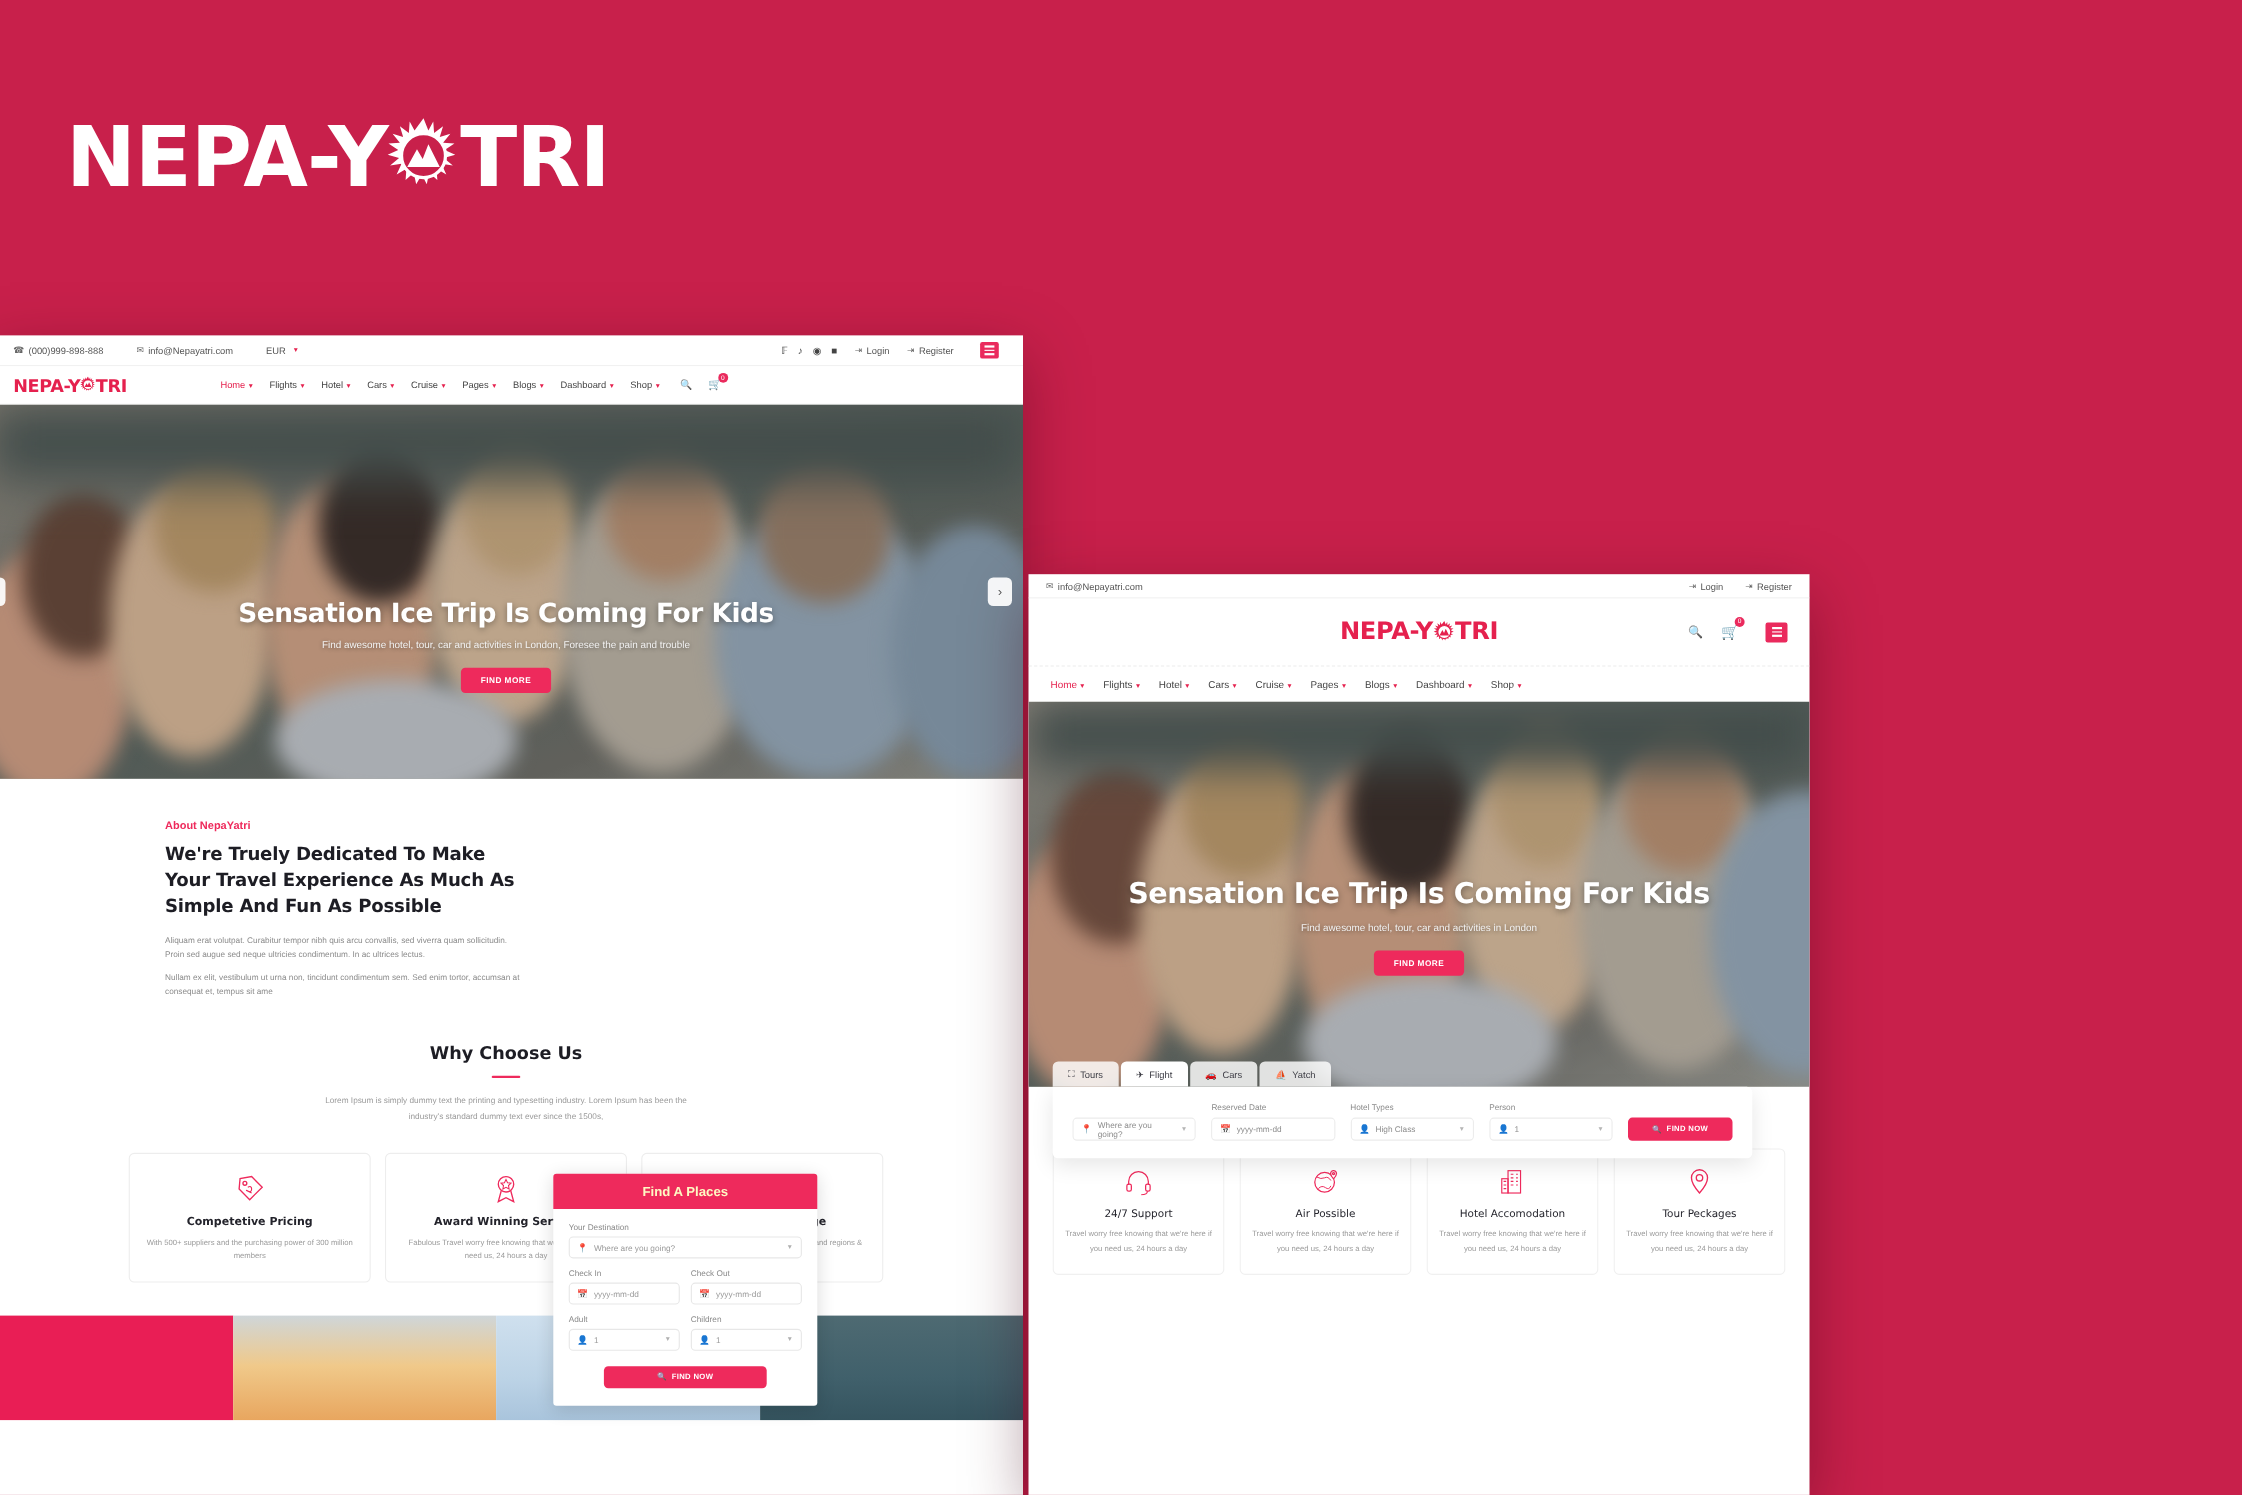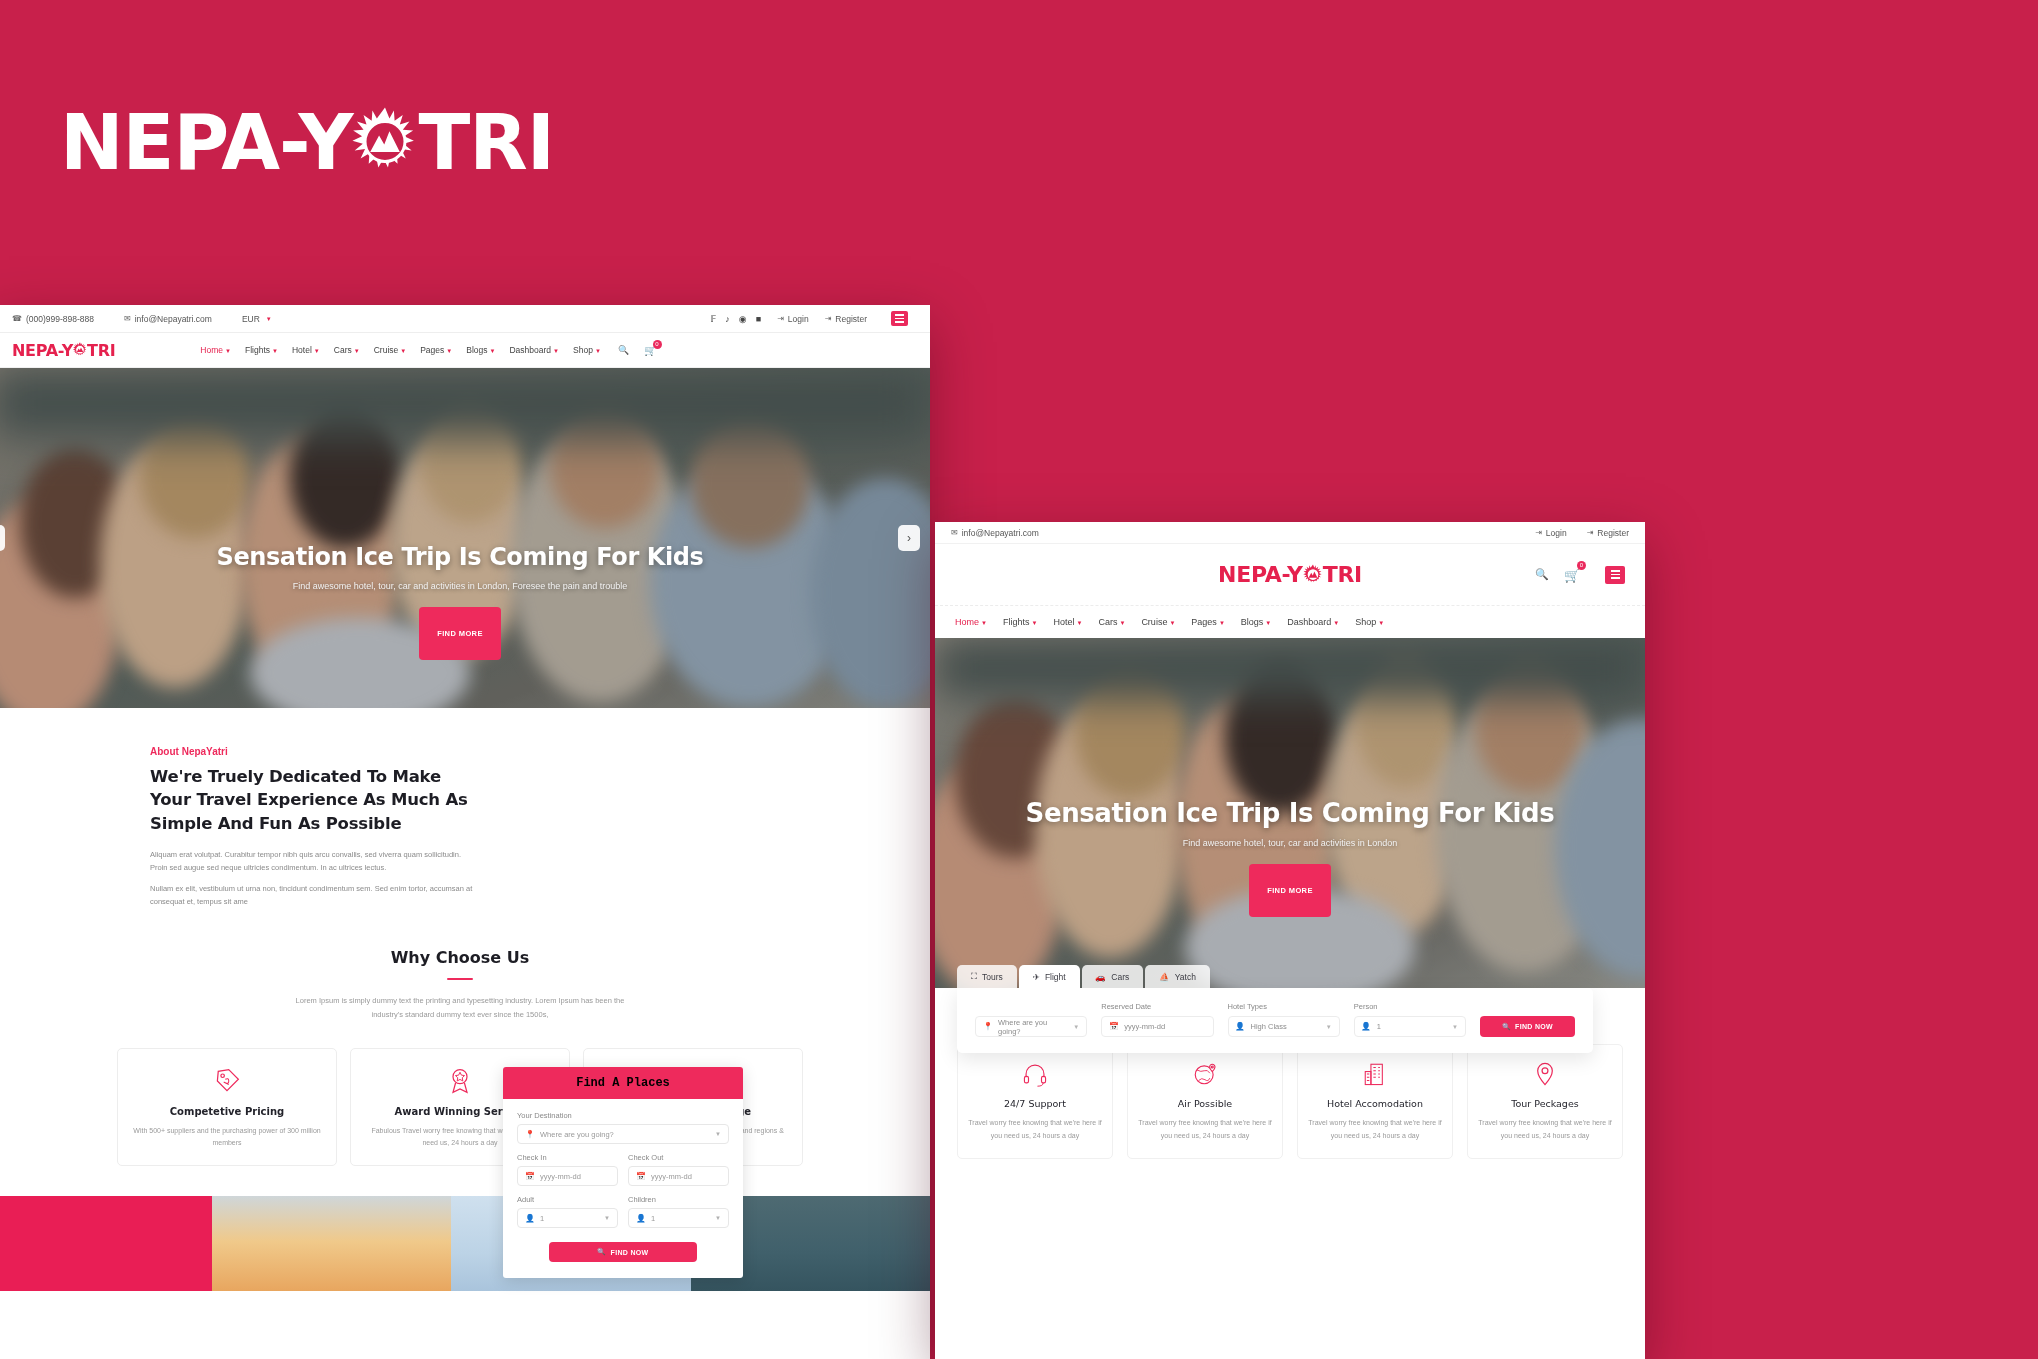--- a/index.html
+++ b/index.html
@@ -120,40 +120,40 @@
     text-shadow: 0 2px 6px rgba(0,0,0,0.35);
   }
   .hero-sub {
     font-size: 9px; color: #f2f2f2; margin-top: 10px;
     text-shadow: 0 1px 4px rgba(0,0,0,0.4);
   }
   .btn-find-more {
     display: inline-block; margin-top: 16px;
     background: #ee2a5c; color: #fff; font-size: 7.5px;
     font-weight: bold; letter-spacing: 0.4px;
-    padding: 22px 18px; border-radius: 4px;
+    padding: 7px 18px; border-radius: 4px;
   }
   .slider-arrow {
     position: absolute; top: 50%; transform: translateY(-50%);
     width: 22px; height: 26px; background: rgba(255,255,255,0.92);
     border-radius: 5px; display: flex; align-items: center; justify-content: center;
     color: #555; font-size: 12px; z-index: 6;
   }
   .arrow-left { left: -7px; }
   .arrow-right { right: 10px; }
 
   
   .find-card {
     position: absolute; left: 513px; top: 762px; width: 240px;
     background: #fff; border-radius: 3px; z-index: 9;
     box-shadow: 0 3px 16px rgba(0,0,0,0.14);
   }
   .find-card-head {
-    background: #ee2a5c; color: #000000; text-align: center;
-    font-family: Liberation Mono, monospace; font-weight: bold;
+    background: #ee2a5c; color: #fef9c3; text-align: center;
+    font-family: Liberation Sans, sans-serif; font-weight: bold;
     font-size: 12px; padding: 9px 0; border-radius: 3px 3px 0 0;
   }
   .find-card-body { padding: 12px 14px 16px; }
   .fld-label { font-size: 7.5px; color: #8a8a8a; margin-bottom: 4px; }
   .fld {
     height: 20px; border: 1px solid #e7e7e7; border-radius: 4px;
     display: flex; align-items: center; padding: 0 7px; gap: 5px;
     background: #fff; margin-bottom: 9px;
   }
   .fld .lead-ic { color: #ee2a5c; font-size: 8px; display: flex; }

